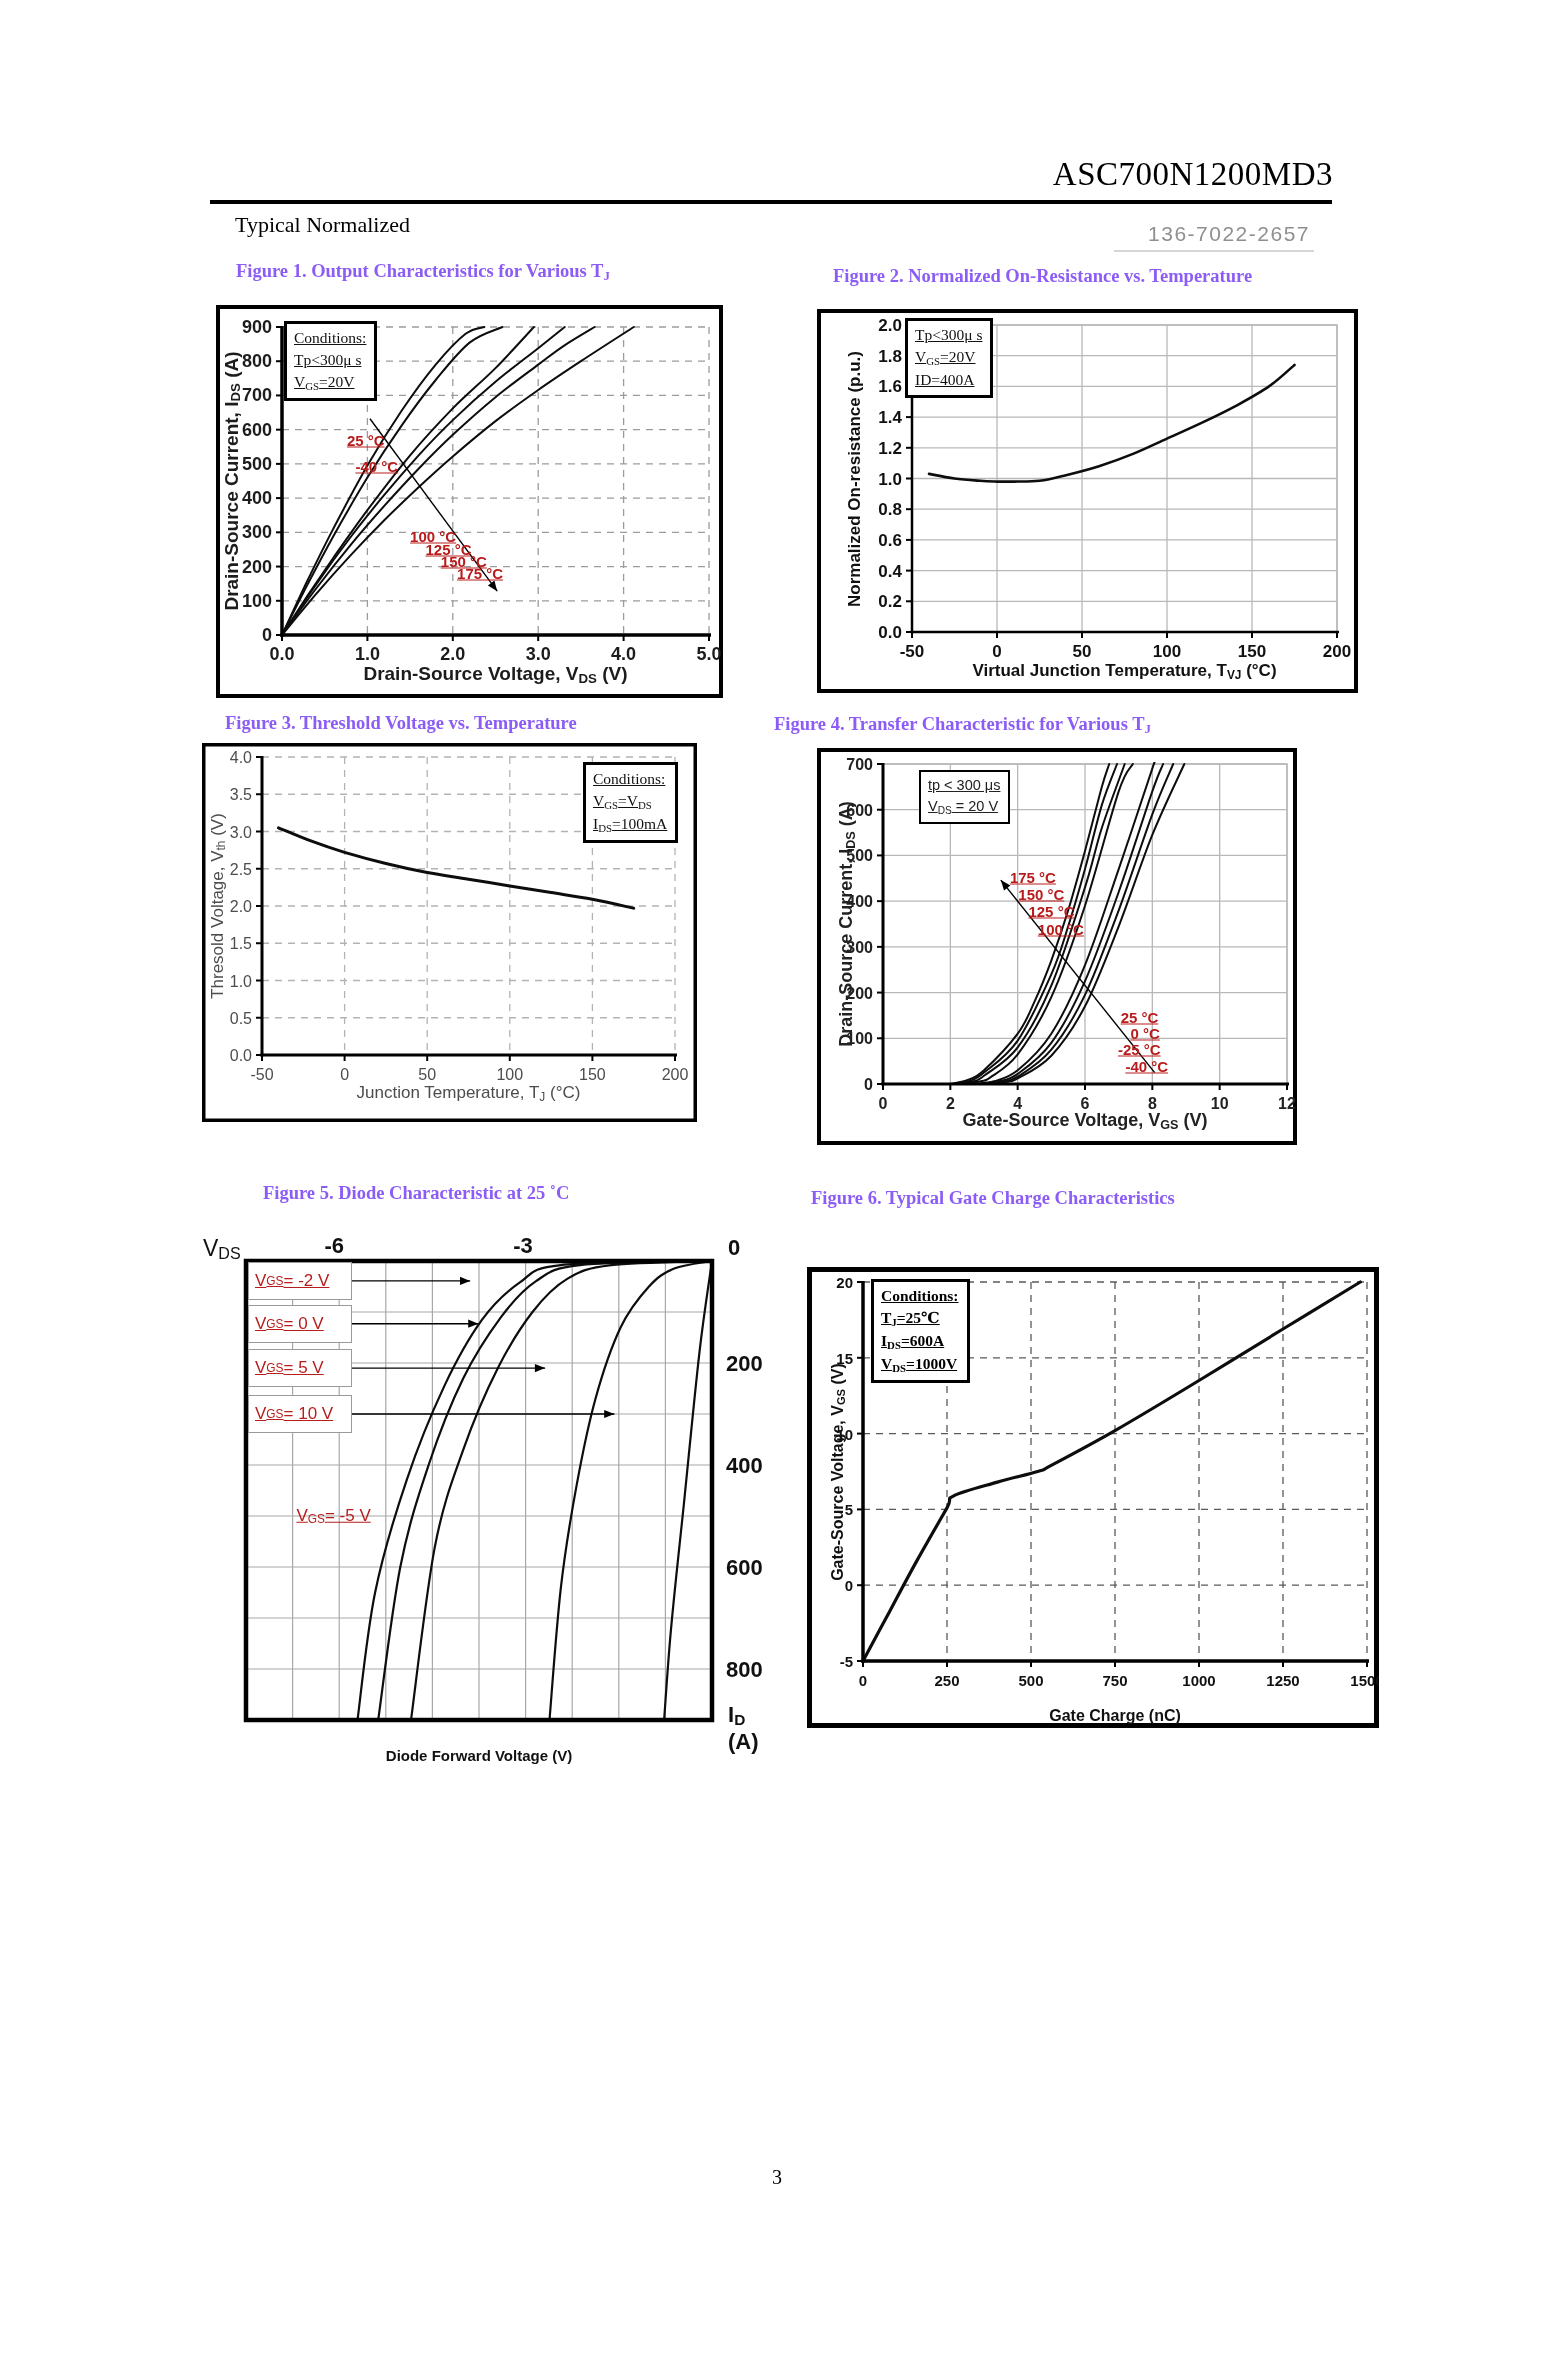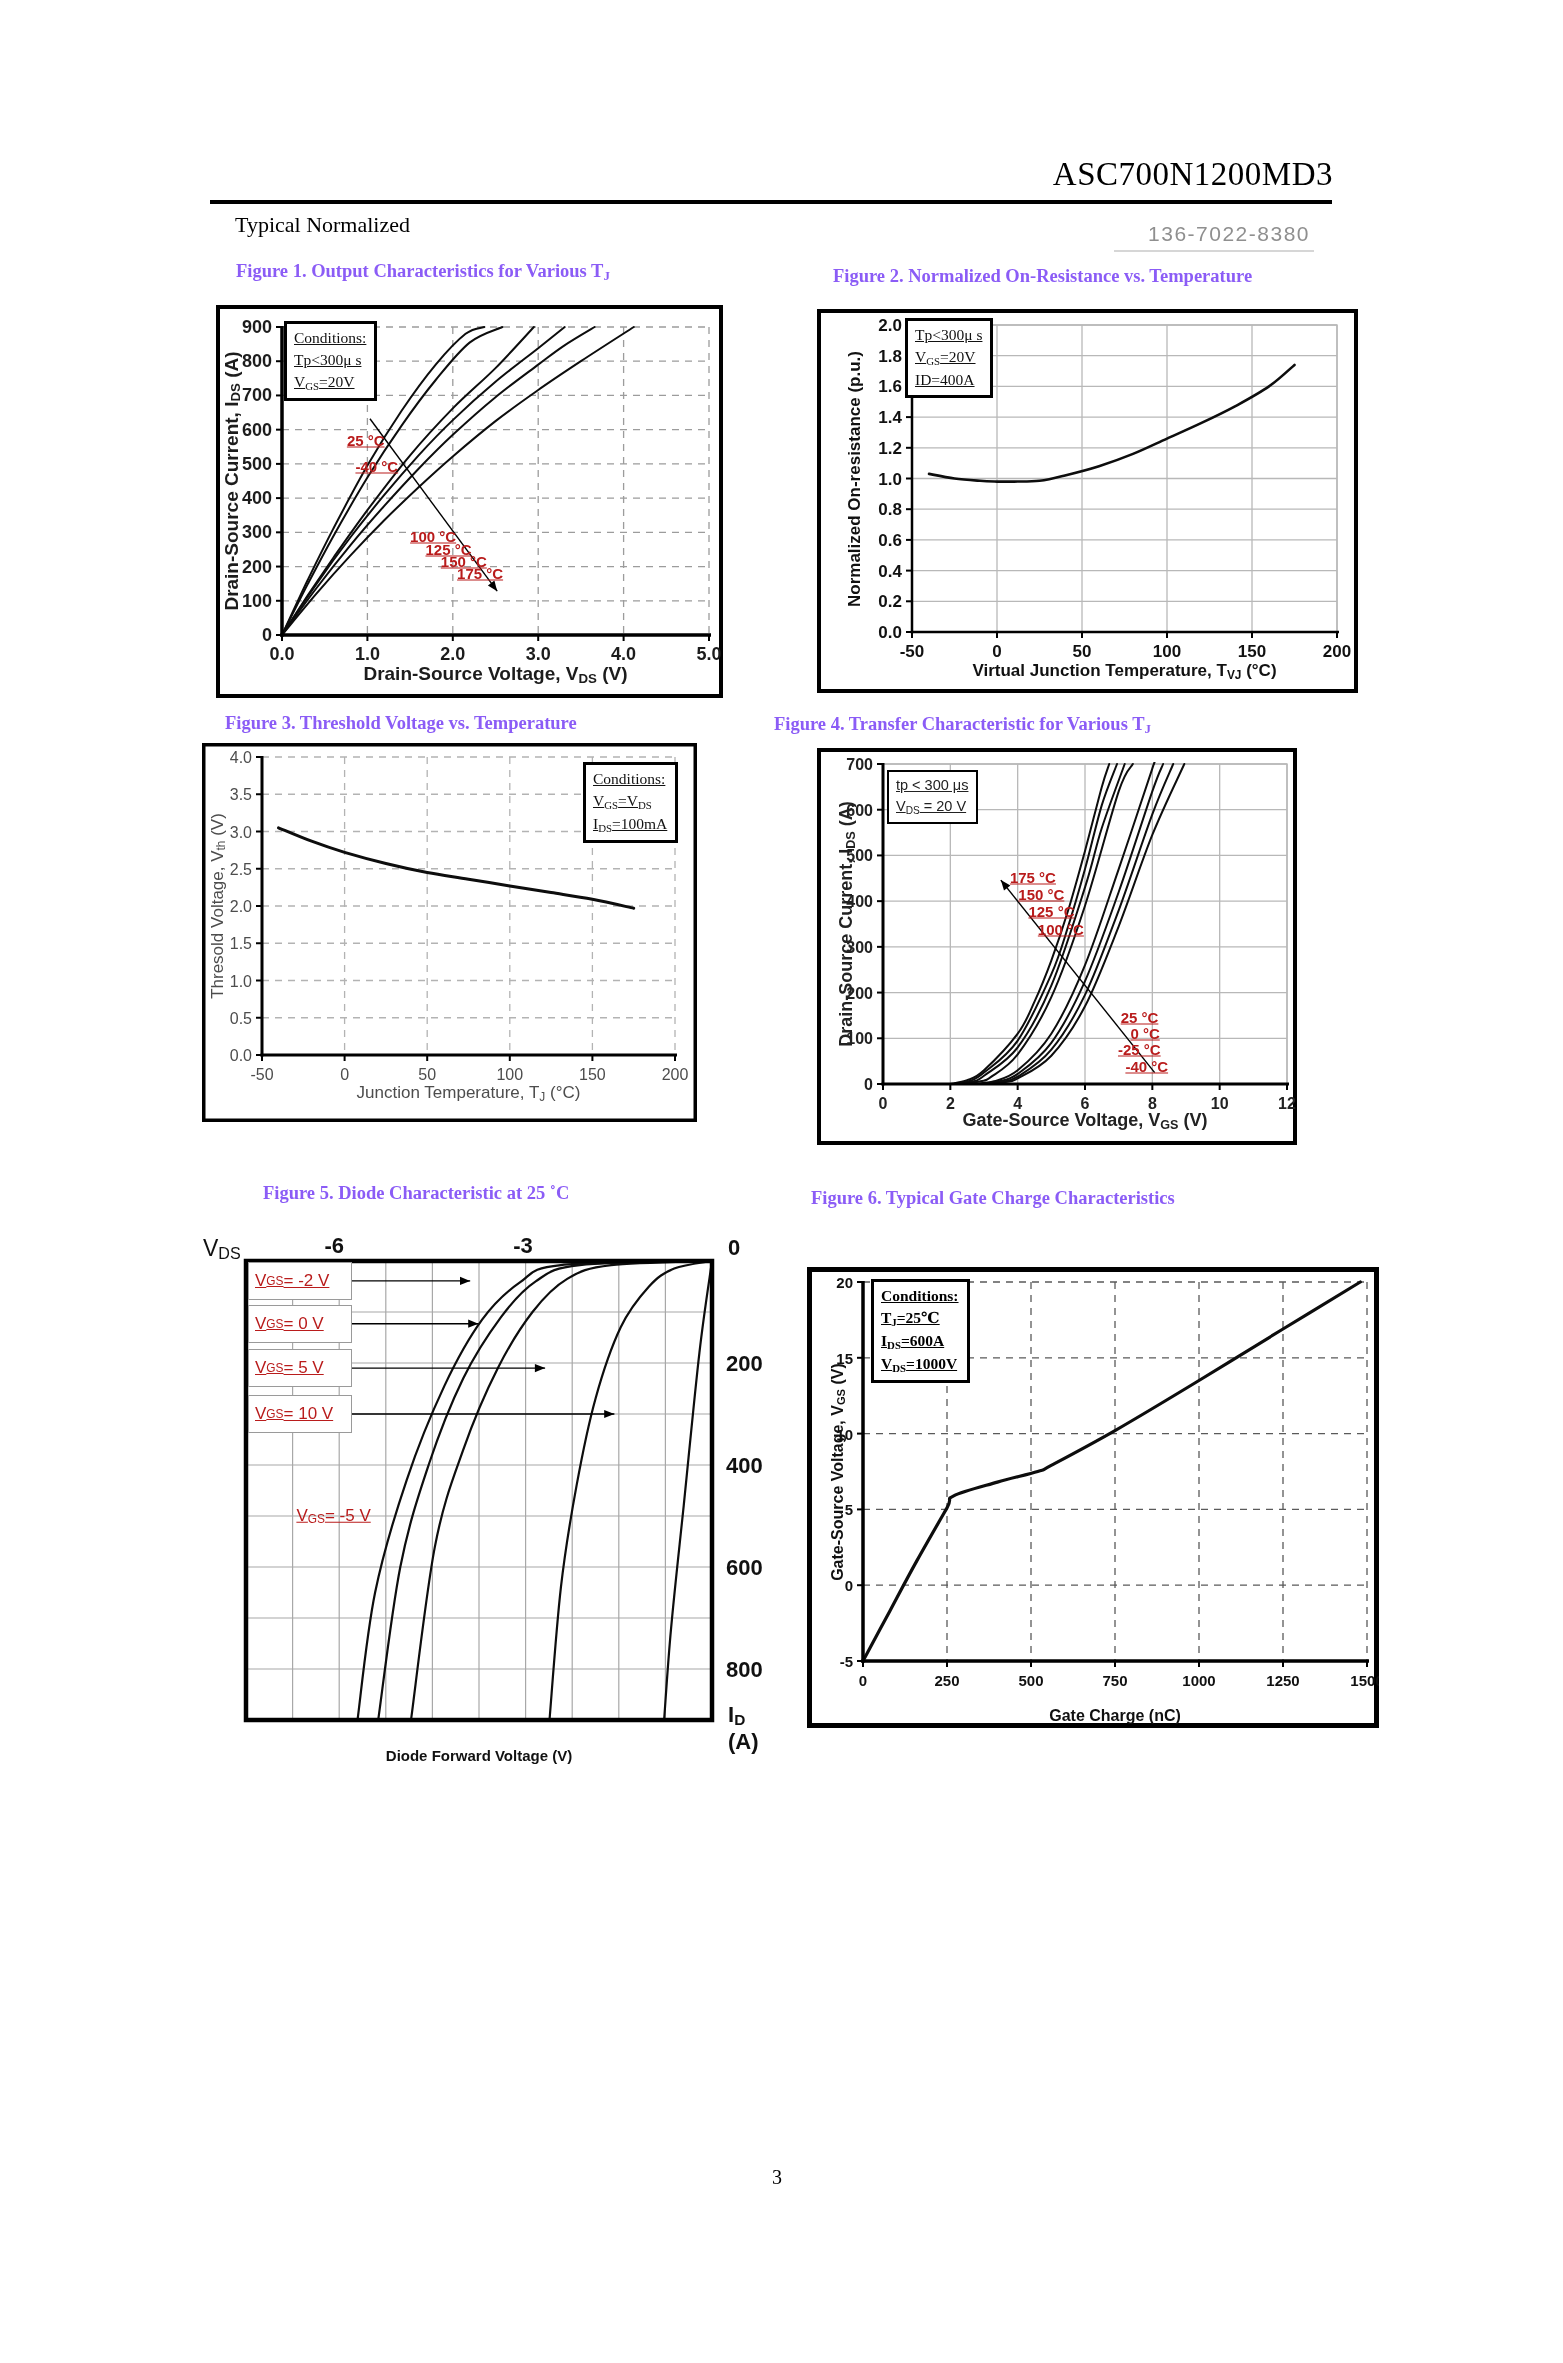--- a/index.html
+++ b/index.html
@@ -12,34 +12,34 @@
   .phone{top:222px;right:253px;font-size:21px;color:#8f8f8f;letter-spacing:1.5px;}
   .phone-rule{left:1114px;top:250px;width:200px;height:2px;background:#d6d6d6;}
   .section-title{left:235px;top:212px;font-size:22px;}
   .figure{position:absolute;}
   .fig-title{position:absolute;top:0;font-family:"Liberation Serif","DejaVu Serif",serif;
              font-weight:700;font-size:18.5px;color:#8b5cf6;white-space:nowrap;}
   .chart-host{position:absolute;left:0;}
   .cond{position:absolute;background:#fff;padding:3px 8px 4px 7px;line-height:1.42;white-space:nowrap;z-index:5;text-decoration:underline;}
   .cond.serif{font-family:"Liberation Serif","DejaVu Serif",serif;font-size:15.5px;color:#111;}
   .cond.serifBold{font-family:"Liberation Serif","DejaVu Serif",serif;font-size:15.5px;font-weight:700;color:#000;}
-  .cond.sans{font-family:"Liberation Sans",sans-serif;font-size:14.5px;color:#222;}
+  .cond.sans{font-family:"Liberation Sans",sans-serif;font-size:14.5px;color:#222;margin-left:32px;}
   .chart-label{position:absolute;white-space:nowrap;z-index:6;color:#b91c1c;text-decoration:underline;}
   .chart-label.boxed{background:#fff;border:1px solid #9a9a9a;display:flex;align-items:center;z-index:4;}
   .page-number{left:772px;top:2166px;font-family:"Liberation Serif",serif;font-size:20px;color:#000;}
   sub{font-size:70%;vertical-align:-18%;}
 </style>
 </head>
 <body>
 
 <div class="page">
 
   <div class="abs serifB part-number">ASC700N1200MD3</div>
   <div class="abs header-rule"></div>
-  <div class="abs phone">136-7022-8380</div>
+  <div class="abs phone">136-7022-2657</div>
   <div class="abs phone-rule"></div>
   <div class="abs serifB section-title">Typical Normalized</div>
 
   <div class="figure" style="left:216px;top:261px;width:520px;height:450px;">
     <div class="fig-title" style="left:20px;">Figure 1. Output Characteristics for Various T<sub>J</sub></div>
     <div class="chart-host" id="host-fig1" style="top: 44px; width: 507px; height: 393px;"><svg width="507" height="393">
           <rect x="2" y="2" width="503" height="389" fill="none" stroke="#000" stroke-width="4"></rect>
           <line x1="151.4" y1="22" x2="151.4" y2="330" stroke="#9c9c9c" stroke-width="1.3" stroke-dasharray="7 6"></line>
           <line x1="236.8" y1="22" x2="236.8" y2="330" stroke="#9c9c9c" stroke-width="1.3" stroke-dasharray="7 6"></line>
           <line x1="322.2" y1="22" x2="322.2" y2="330" stroke="#9c9c9c" stroke-width="1.3" stroke-dasharray="7 6"></line>

